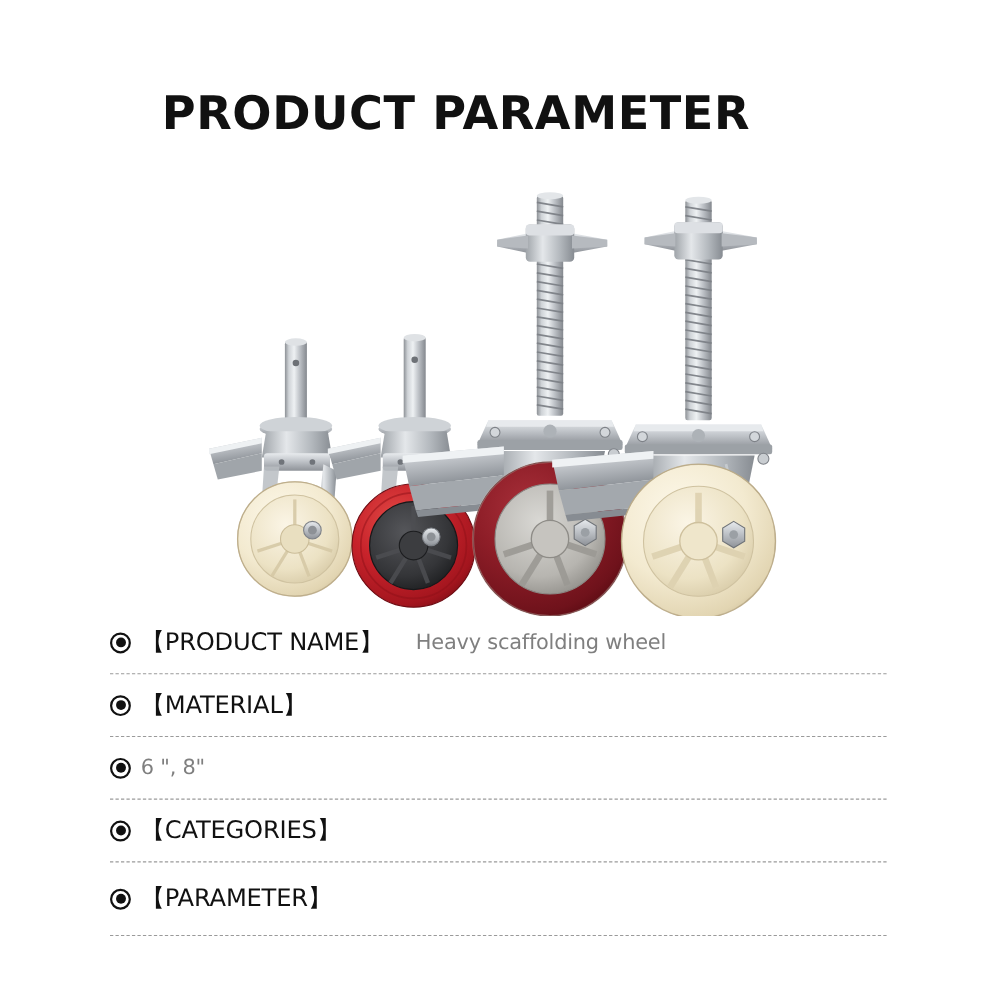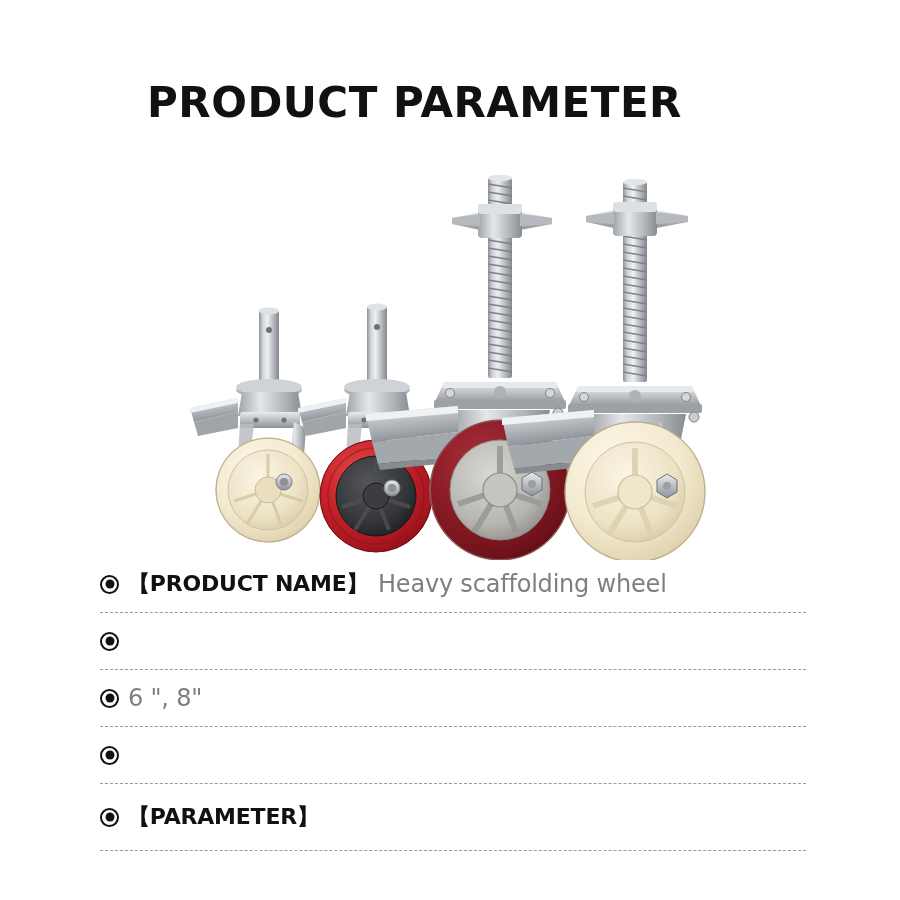--- a/index.html
+++ b/index.html
@@ -74,30 +74,30 @@
     width: 9px;
     height: 9px;
     border-radius: 50%;
     background: #111;
   }
 
   .spec-label {
     flex: 0 0 auto;
     width: 250px;
     font-size: 22px;
-    font-weight: bold;
+    font-weight: normal;
     color: #111111;
     font-family: "DejaVu Sans", sans-serif;
     letter-spacing: -0.2px;
     white-space: nowrap;
   }
 
   .spec-value {
     flex: 1 1 auto;
-    font-size: 24px;
+    font-size: 19px;
     color: #7f7f7f;
     line-height: 1.18;
     font-family: "DejaVu Sans", sans-serif;
     letter-spacing: -0.2px;
   }
 </style>
 </head>
 <body>
 
 <div id="page-title">PRODUCT PARAMETER</div>
@@ -404,29 +404,31 @@
 <div id="spec-table">
 
   <div class="spec-row">
     <span class="bullet-icon"></span>
     <span class="spec-label">【PRODUCT NAME】</span>
     <span class="spec-value">Heavy scaffolding wheel</span>
   </div>
 
   <div class="spec-row">
     <span class="bullet-icon"></span>
+    <span class="spec-label">【MATERIAL】</span>
   </div>
 
   <div class="spec-row">
     <span class="bullet-icon"></span>
     <span class="spec-value">6 ", 8"</span>
   </div>
 
   <div class="spec-row">
     <span class="bullet-icon"></span>
+    <span class="spec-label">【CATEGORIES】</span>
   </div>
 
   <div class="spec-row tall">
     <span class="bullet-icon"></span>
     <span class="spec-label">【PARAMETER】</span>
   </div>
 
 </div>
 
 </body></html>

